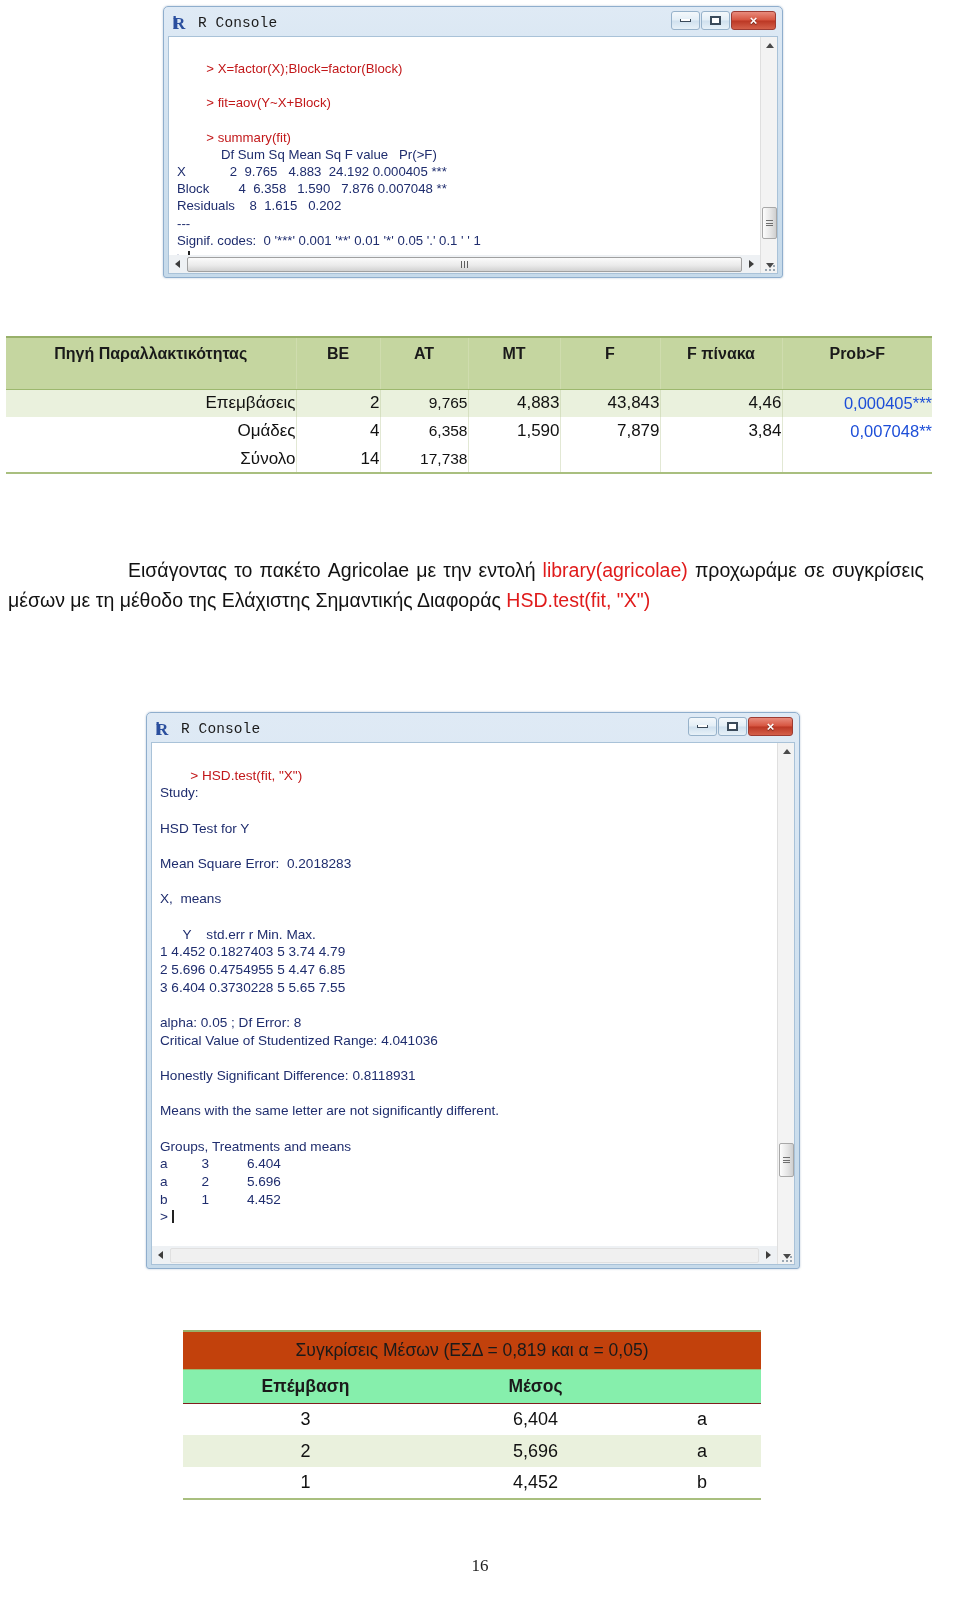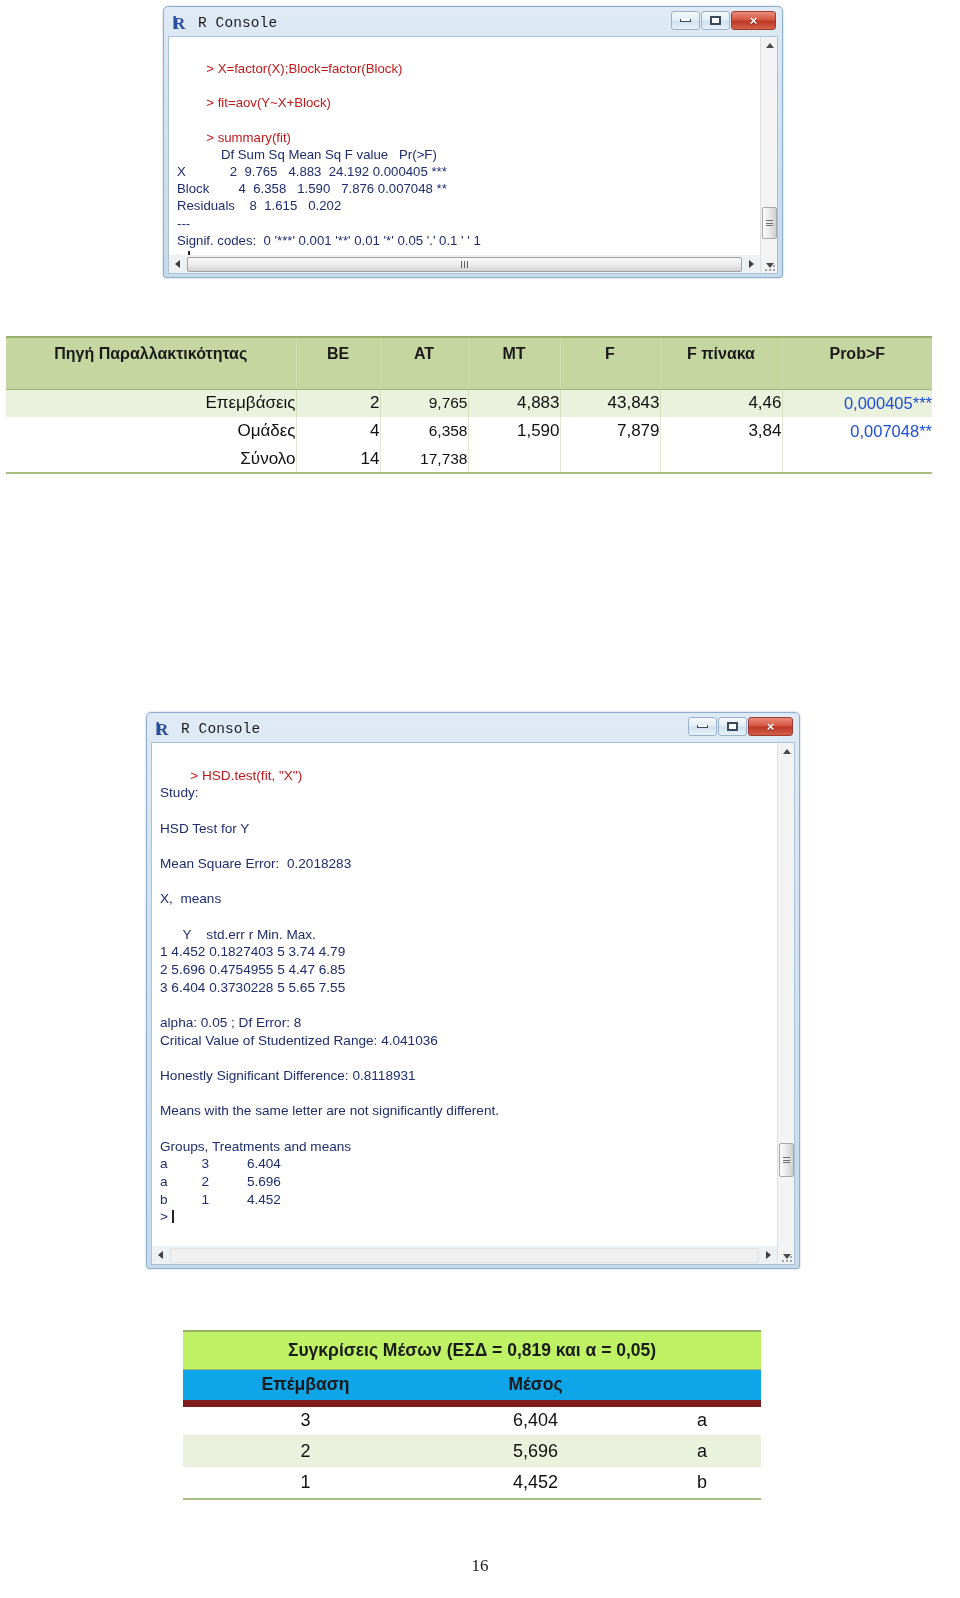--- a/index.html
+++ b/index.html
@@ -172,37 +172,37 @@
   #anova-table .big { font-size: 17px; }
   #anova-table .sig { color: #1d4ed8; font-size: 16.5px; }
   #anova-table tr.last td { border-bottom: 2px solid #a9bf7f; }
 
   
   #means-table {
     left: 183px; top: 1330px;
     width: 578px;
   }
   #means-table .caption-cell {
-    background: #bef264;
+    background: #c2410c;
     color: #1a1a1a;
-    font-weight: bold;
+    font-weight: normal;
     font-size: 17.5px;
     text-align: center;
     height: 38px;
     border-top: 2px solid #98b06a;
     border-bottom: 1px solid #9db86e;
   }
   #means-table th {
-    background: #0ea5e9;
+    background: #86efac;
     color: #1a1a1a;
     font-weight: bold;
     font-size: 17.5px;
     text-align: center;
     height: 34px;
-    border-bottom: 7px solid #7f1d1d;
+    border-bottom: 1px solid #7f1d1d;
   }
   #means-table td {
     font-size: 18px; color: #111; height: 32px; text-align: center;
   }
   #means-table tr.wht td { background:#fff; }
   #means-table tr.alt td { background:#eaf1dd; }
   #means-table tr.last td { border-bottom: 2px solid #a9bf7f; }
 
   
   #para {
@@ -340,20 +340,23 @@
         <td class="big">14</td>
         <td class="num">17,738</td>
         <td></td>
         <td></td>
         <td></td>
         <td></td>
       </tr>
     </tbody>
   </table>
 
+  <div id="para">
+    <span>Εισάγοντας το πακέτο Agricolae με την εντολή </span><span class="code">library(agricolae)</span><span> προχωράμε σε συγκρίσεις μέσων με τη μέθοδο της Ελάχιστης Σημαντικής Διαφοράς </span><span class="code">HSD.test(fit, "X")</span>
+  </div>
 
   <div class="rwin" id="console2" style="left:146px; top:712px; width:654px; height:557px;">
     <div class="rwin-title">
       <span class="rlogo">
         <svg width="19" height="19" viewBox="0 0 19 19">
           <text x="0" y="15" font-family="Liberation Serif, serif" font-size="17" font-weight="bold" fill="#2b4f9e">R</text>
           <rect x="0.5" y="2" width="2.3" height="13" fill="#2b4f9e"></rect>
         </svg>
       </span>
       <span class="rwin-title-text">R Console</span>

